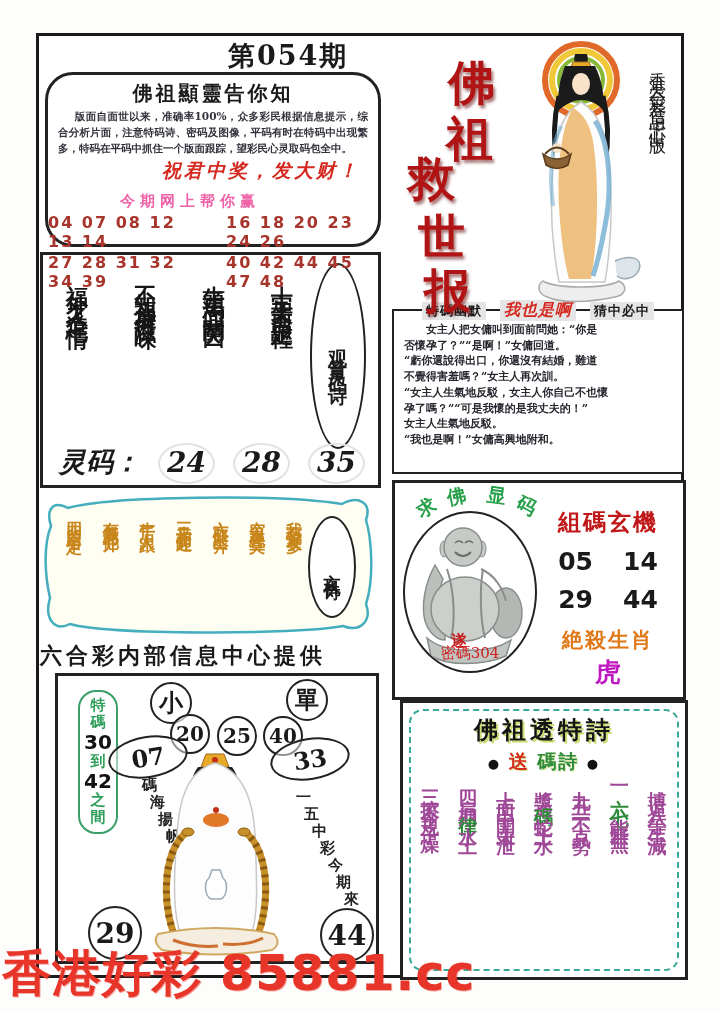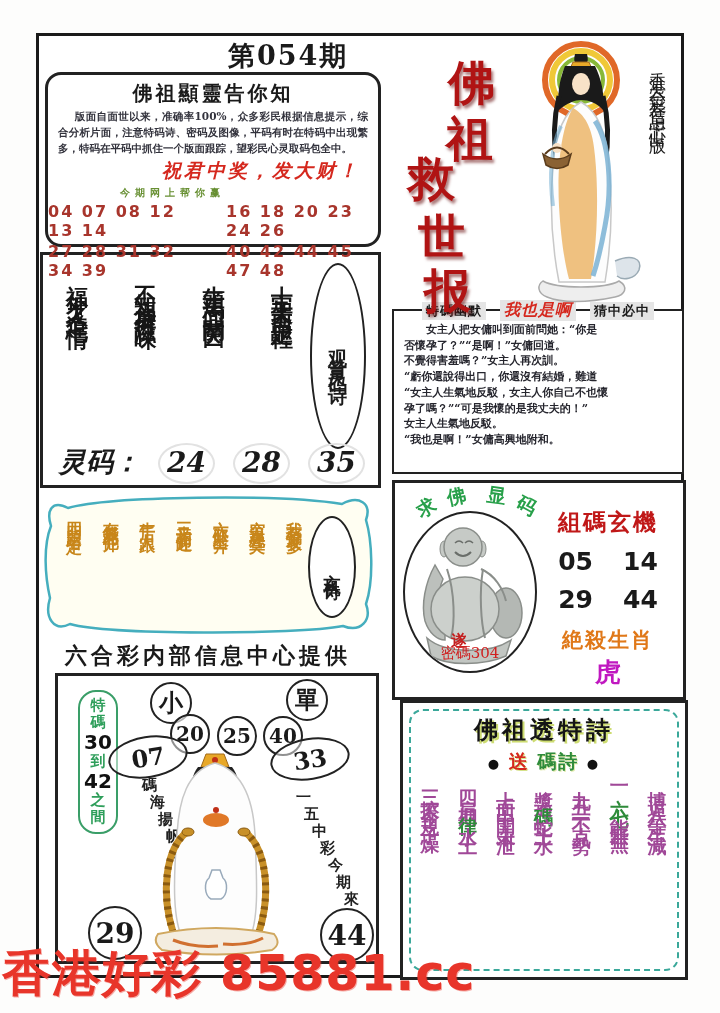--- a/index.html
+++ b/index.html
@@ -11,46 +11,46 @@
   .abs{position:absolute;}
   .vcol{writing-mode:vertical-rl;text-orientation:upright;line-height:1;}
 
   
   #frame{left:36px;top:33px;width:642px;height:939px;border:3px solid #1a1a1a;background:#fff;}
 
   
   #issue{left:228px;top:38px;font-size:27px;font-weight:bold;letter-spacing:2px;z-index:5;}
 
   
-  #notice-box{left:45px;top:72px;width:330px;height:169px;border:3px solid #222;border-radius:16px;background:#fff;z-index:4;}
+  #notice-box{left:45px;top:72px;width:330px;height:169px;border:3px solid #222;border-radius:28px;background:#fff;z-index:4;}
   #notice-title{text-align:center;font-size:20px;font-weight:bold;letter-spacing:3px;margin-top:5px;}
   #notice-body{margin:2px 10px 0 10px;font-size:10.5px;font-weight:bold;color:#32323c;line-height:1.52;text-indent:1.6em;text-align:justify;}
   #notice-wish{margin:1px 18px 0 0;text-align:right;color:#d5281e;font-size:19px;font-weight:bold;font-style:italic;letter-spacing:3px;}
-  #notice-pink{margin:2px 0 0 72px;color:#4d7c0f;font-size:10px;font-weight:bold;letter-spacing:5px;opacity:.85;}
+  #notice-pink{margin:8px 0 0 72px;color:#ec4899;font-size:15px;font-weight:bold;letter-spacing:5px;opacity:.85;}
   .num-row{display:flex;justify-content:center;gap:26px;color:#a8352c;font-weight:bold;font-size:16px;letter-spacing:2px;font-family:"DejaVu Sans","Liberation Sans",sans-serif;margin-top:2px;}
 
   
   #gy-box{left:40px;top:252px;width:335px;height:230px;border:3px solid #222;background:#fff;}
   #gy-cols{position:absolute;left:24px;top:13px;right:84px;height:204px;display:flex;justify-content:space-between;}
   #gy-cols .vcol{font-size:22px;font-weight:bold;letter-spacing:7px;color:#161616;}
   #gy-oval{position:absolute;right:12px;top:8px;width:52px;height:182px;border:2.5px solid #222;border-radius:50%;display:flex;align-items:center;justify-content:center;}
   #gy-oval .vcol{font-size:19px;font-weight:bold;letter-spacing:9px;}
   #lingma{position:absolute;left:16px;bottom:5px;display:flex;align-items:center;font-style:italic;}
   #lingma-label{font-size:27px;font-weight:bold;}
   #lingma .ln{font-size:28px;font-weight:bold;margin-left:18px;border:2px solid #e2e2e2;border-radius:50%;padding:1px 7px 3px;}
 
   
   #xj-scroll{left:40px;top:492px;width:336px;height:147px;}
   #xj-svg{position:absolute;left:0;top:0;}
   #xj-cols{position:absolute;left:26px;top:17px;right:74px;bottom:16px;display:flex;justify-content:space-between;}
   #xj-cols .vcol{font-size:16px;font-weight:bold;letter-spacing:4px;color:#c8861a;}
   #xj-oval{position:absolute;right:20px;top:24px;width:44px;height:98px;background:#fff;border:2px solid #222;border-radius:50%;display:flex;align-items:center;justify-content:center;}
   #xj-oval .vcol{font-size:17px;font-weight:bold;letter-spacing:4px;}
 
-  #provider{left:40px;top:641px;width:336px;text-align:center;font-size:22px;font-weight:bold;letter-spacing:4px;}
+  #provider{left:40px;top:641px;width:336px;text-align:left;font-size:22px;font-weight:bold;letter-spacing:4px;}
 
   
   #bl-box{left:55px;top:673px;width:318px;height:285px;border:3px solid #222;background:#fff;}
   #bl-pill{position:absolute;left:20px;top:14px;width:36px;border:2px solid #3a9e68;border-radius:18px;padding:5px 0 6px;text-align:center;line-height:1.12;background:#fff;}
   #bl-pill .g{color:#2e9e5a;font-size:15px;font-weight:bold;display:block;}
   #bl-pill .n{color:#111;font-size:20px;font-weight:bold;display:block;font-family:"DejaVu Sans","Liberation Sans",sans-serif;}
   .circ{position:absolute;border:2px solid #222;border-radius:50%;display:flex;align-items:center;justify-content:center;background:rgba(255,255,255,.65);font-weight:bold;}
   #c-small{left:92px;top:6px;width:38px;height:38px;font-size:24px;}
   #c-single{left:228px;top:3px;width:38px;height:38px;font-size:24px;}
   #c-18{left:112px;top:38px;width:36px;height:36px;font-size:20px;}
@@ -257,22 +257,22 @@
 
 <div id="humor-box" class="abs">
   <div id="humor-header">
     <span class="seg">特碼幽默</span>
     <span class="seg red">我也是啊</span>
     <span class="seg">猜中必中</span>
   </div>
   <div id="humor-lines">
       <div>女主人把女傭叫到面前問她：“你是</div>
       <div>否懷孕了？”“是啊！”女傭回道。</div>
+      <div>“虧你還說得出口，你還沒有結婚，難道</div>
       <div>不覺得害羞嗎？”女主人再次訓。</div>
-      <div>“虧你還說得出口，你還沒有結婚，難道</div>
       <div>“女主人生氣地反駁，女主人你自己不也懷</div>
       <div>孕了嗎？”“可是我懷的是我丈夫的！”</div>
       <div>女主人生氣地反駁。</div>
       <div>“我也是啊！”女傭高興地附和。</div>
     </div>
 </div>
 
 <div id="qf-box" class="abs">
   <div id="qf-arc">
       <span style="left: 22px; top: 12px; transform: rotate(-30deg);">求</span>

